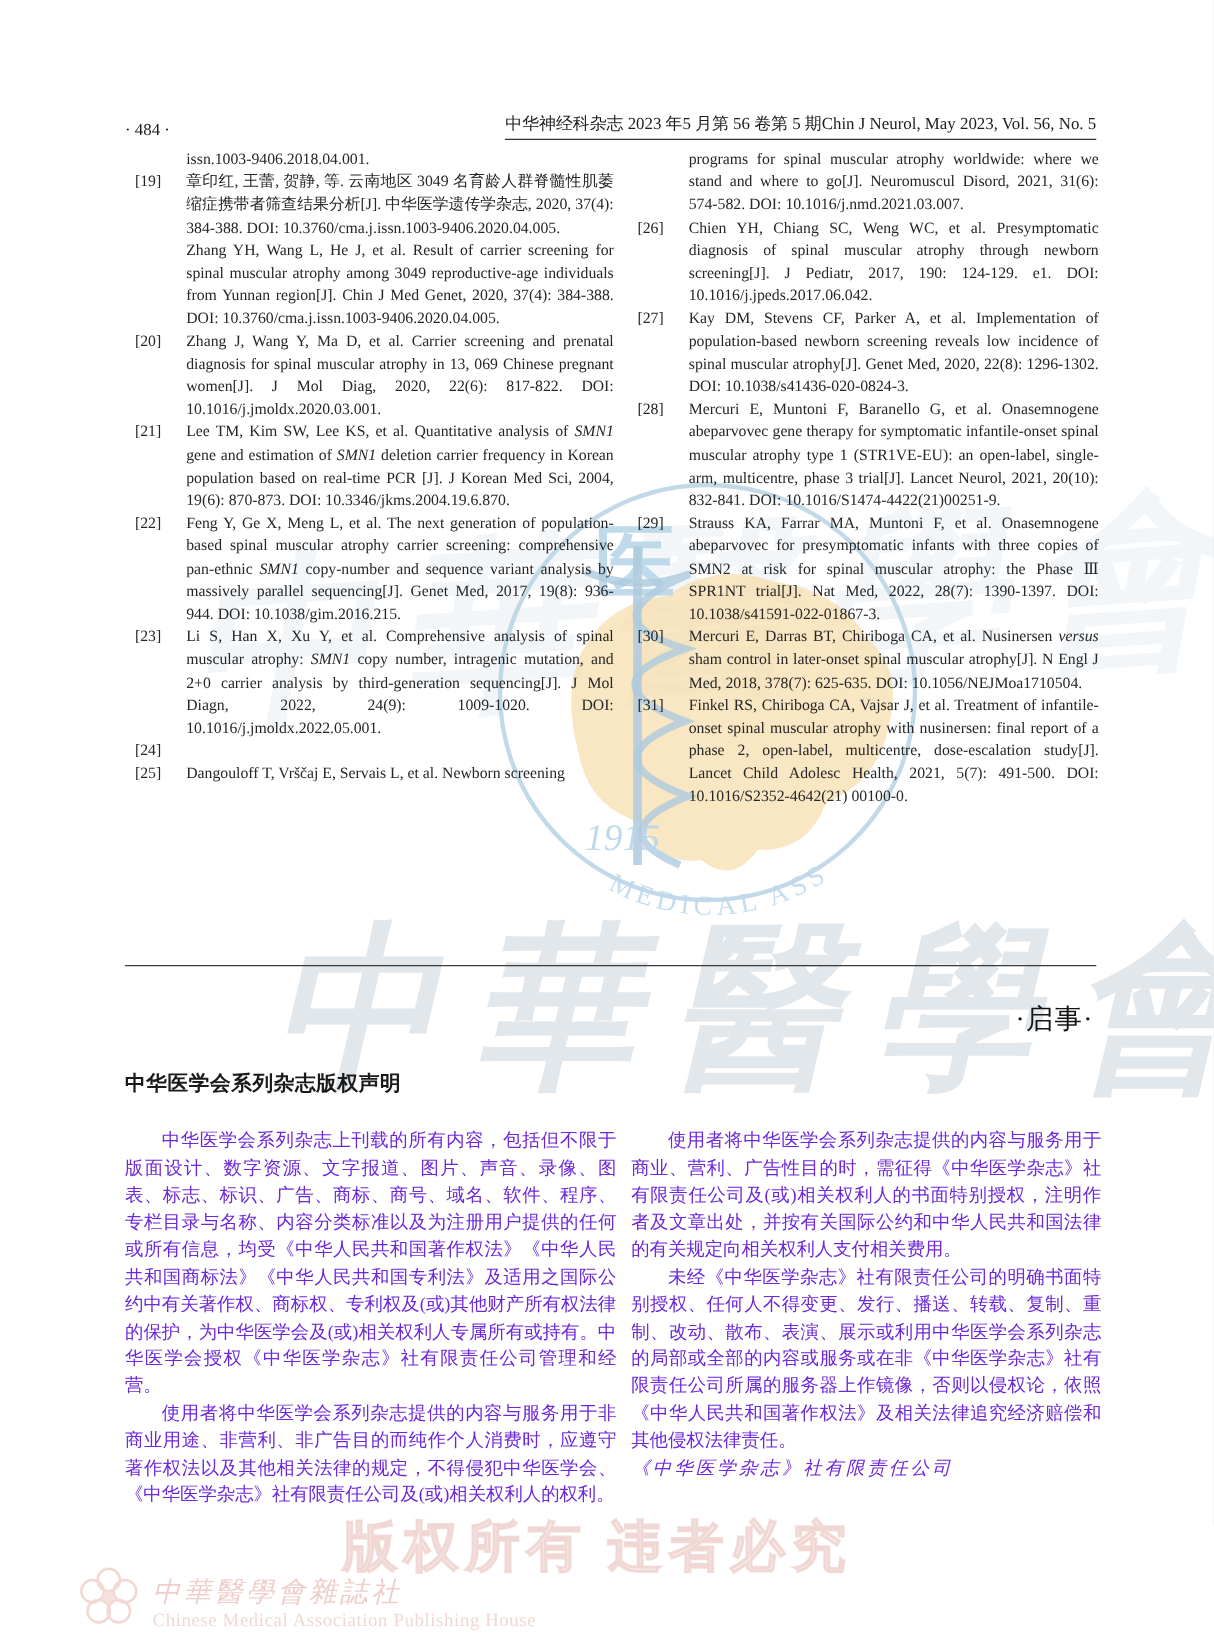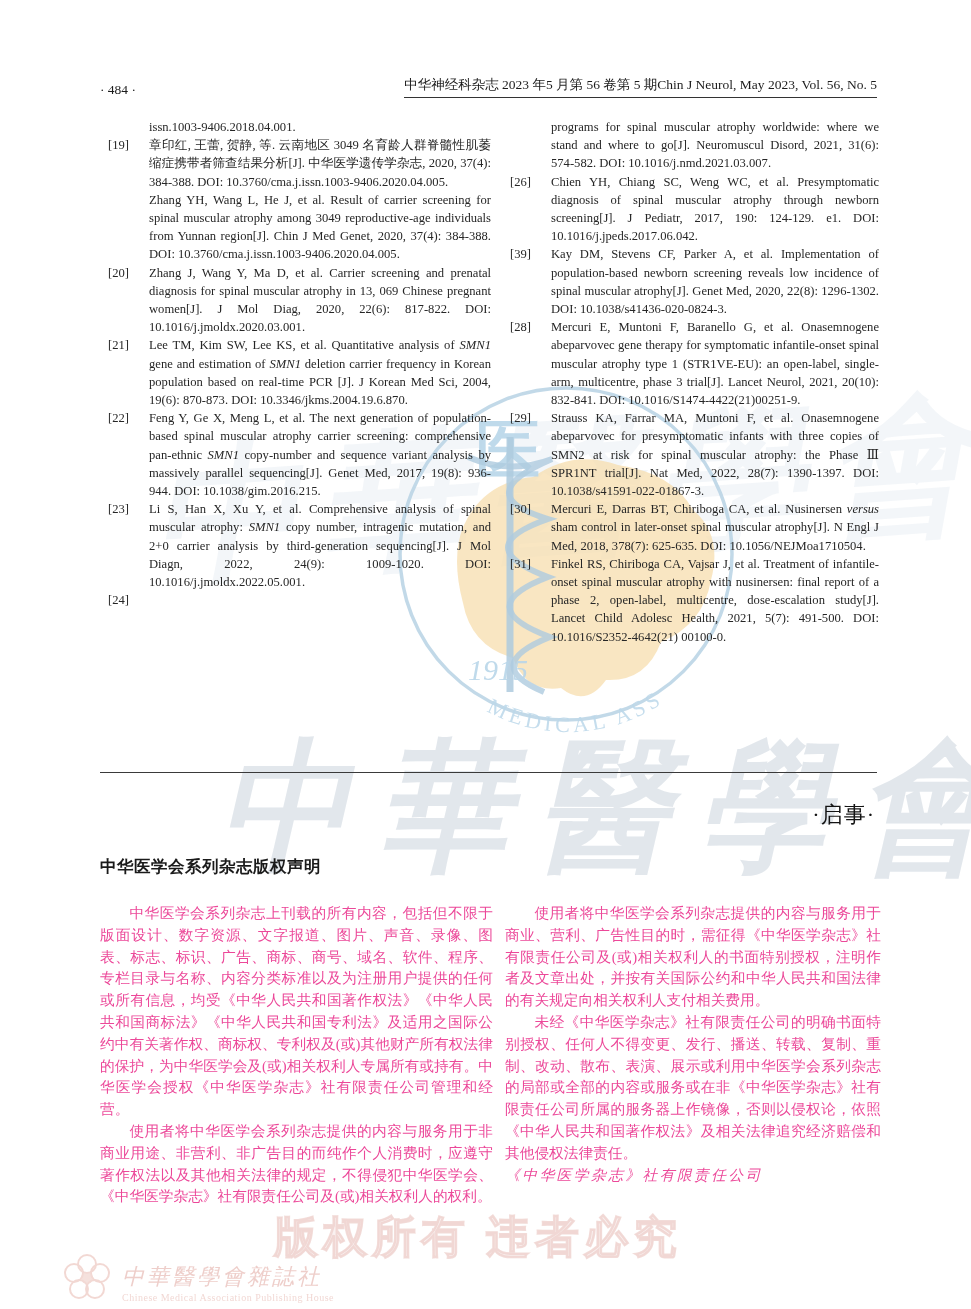--- a/index.html
+++ b/index.html
@@ -34,34 +34,34 @@
   .wm-footer{
     top:1238px;left:60px;width:420px;height:80px;
     display:flex;align-items:center;
   }
   .wm-footer .pub-block{margin-left:8px;margin-top:8px;}
   .pub-cn{
     font-size:22px;font-style:italic;letter-spacing:3px;
     color:rgba(224,166,158,0.55);white-space:nowrap;
   }
   .pub-en{
-    font-size:10px;letter-spacing:0.5px;
+    font-size:15px;letter-spacing:0.5px;
     color:rgba(224,166,158,0.45);white-space:nowrap;
   }
   .wm-stamp{
     top:1208px;left:250px;
     font-family:Liberation Serif, serif;
     font-size:44px;font-weight:bold;letter-spacing:5px;white-space:nowrap;
     color:rgba(246,230,227,0.55);
     margin-left:24px;
     -webkit-text-stroke:1.2px rgba(232,190,183,0.50);
   }
   
   .header{
-    position:absolute;z-index:2;top:76px;left:100px;right:94px;
+    position:absolute;z-index:2;top:90px;left:100px;right:94px;
     display:flex;justify-content:space-between;align-items:flex-end;
     font-size:13.5px;color:#1c1c1c;
   }
   .header-journal{
     border-bottom:1.4px solid #333;
     padding-bottom:3px;white-space:nowrap;
   }
   .header-journal .en{margin-left:0;}
   
   .refs{
@@ -83,21 +83,21 @@
     position:absolute;z-index:2;top:800px;right:96px;
     font-size:22px;color:#141414;letter-spacing:1px;
   }
   .notice-heading{
     position:absolute;z-index:2;top:856px;left:100px;
     font-family:"Liberation Sans","DejaVu Sans",sans-serif;
     font-size:16.5px;font-weight:bold;color:#1a1a1a;letter-spacing:0.5px;
   }
   .notice-col{
     position:absolute;z-index:2;top:903px;
-    font-size:14.7px;line-height:21.8px;color:#ec4899;
+    font-size:14.7px;line-height:21.8px;color:#6d28d9;
   }
   .notice-left{left:100px;width:393px;}
   .notice-right{left:505px;width:376px;}
   .notice-col p{margin:0;text-indent:2em;text-align:justify;}
   .signature{
     margin-top:10px;text-align:right;padding-right:26px;
     font-style:italic;letter-spacing:2.5px;font-size:14.7px;
     text-indent:0 !important;
   }
 </style>
@@ -193,36 +193,42 @@
       </div>
       <div class="ref">
         <span class="ref-num">[23]</span>
         <div class="ref-text">
           <p>Li S, Han X, Xu Y, et al. Comprehensive analysis of spinal muscular atrophy: <i>SMN1</i> copy number, intragenic mutation, and 2+0 carrier analysis by third-generation sequencing[J]. J Mol Diagn, 2022, 24(9): 1009-1020. DOI: 10.1016/j.jmoldx.2022.05.001.</p>
         </div>
       </div>
       <div class="ref">
         <span class="ref-num">[24]</span>
       </div>
+      <div class="ref">
+        <span class="ref-num">[25]</span>
+        <div class="ref-text">
+          <p>Dangouloff T, Vrščaj E, Servais L, et al. Newborn screening</p>
+        </div>
+      </div>
     </div>
   <div class="refs refs-right">
       <div class="ref">
         <span class="ref-num"></span>
         <div class="ref-text">
           <p>programs for spinal muscular atrophy worldwide: where we stand and where to go[J]. Neuromuscul Disord, 2021, 31(6): 574-582. DOI: 10.1016/j.nmd.2021.03.007.</p>
         </div>
       </div>
       <div class="ref">
         <span class="ref-num">[26]</span>
         <div class="ref-text">
           <p>Chien YH, Chiang SC, Weng WC, et al. Presymptomatic diagnosis of spinal muscular atrophy through newborn screening[J]. J Pediatr, 2017, 190: 124-129. e1. DOI: 10.1016/j.jpeds.2017.06.042.</p>
         </div>
       </div>
       <div class="ref">
-        <span class="ref-num">[39]</span>
+        <span class="ref-num">[27]</span>
         <div class="ref-text">
           <p>Kay DM, Stevens CF, Parker A, et al. Implementation of population-based newborn screening reveals low incidence of spinal muscular atrophy[J]. Genet Med, 2020, 22(8): 1296-1302. DOI: 10.1038/s41436-020-0824-3.</p>
         </div>
       </div>
       <div class="ref">
         <span class="ref-num">[28]</span>
         <div class="ref-text">
           <p>Mercuri E, Muntoni F, Baranello G, et al. Onasemnogene abeparvovec gene therapy for symptomatic infantile-onset spinal muscular atrophy type 1 (STR1VE-EU): an open-label, single-arm, multicentre, phase 3 trial[J]. Lancet Neurol, 2021, 20(10): 832-841. DOI: 10.1016/S1474-4422(21)00251-9.</p>
         </div>
       </div>

